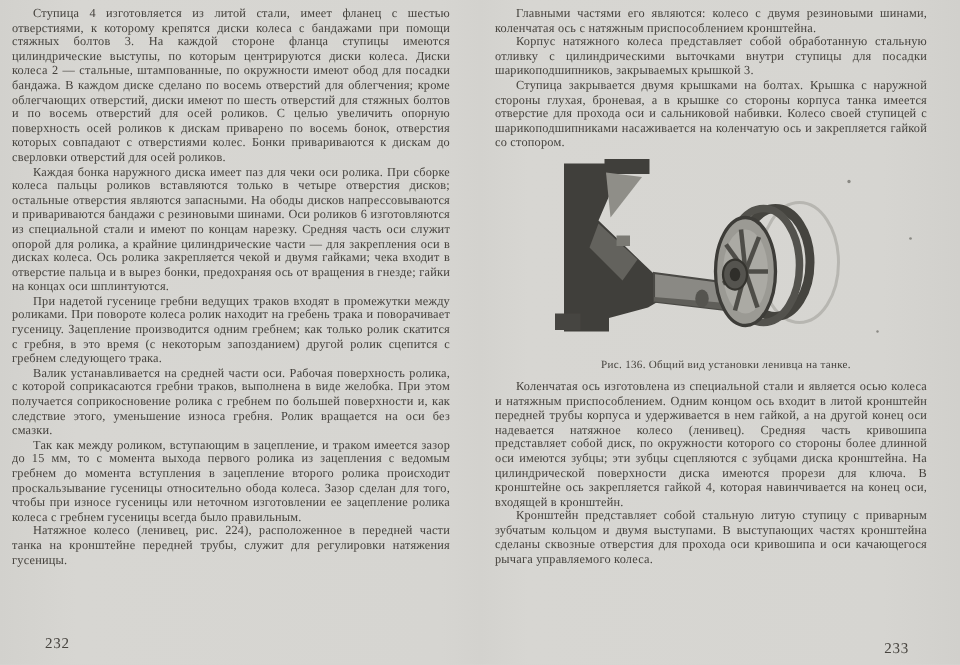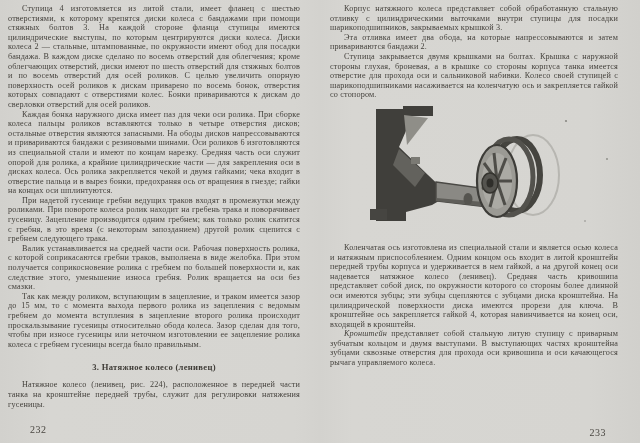--- a/index.html
+++ b/index.html
@@ -35,41 +35,40 @@
   }
   .page-number-left{left:30px;}
   .page-number-right{right:34px;bottom:5px;}
   .figure-block{margin:3px 0 6px 0;}
   .figure-photo-wrap{margin-left:40px;width:252px;height:134px;}
   .figure-caption{
     margin:1px 0 0 28px;width:252px;
     font-size:7.4px;line-height:9px;color:#45423d;
     text-align:center;letter-spacing:.2px;
   }
-  .lead-italic{font-style:italic;}
+  .lead-italic{}
 </style>
 </head>
 <body>
 
 <div class="spread">
 
   <div class="page page-left">
     <p class="body-par">Ступица 4 изготовляется из литой стали, имеет фланец с шестью отверстиями, к которому крепятся диски колеса с бандажами при помощи стяжных болтов 3. На каждой стороне фланца ступицы имеются цилиндрические выступы, по которым центрируются диски колеса. Диски колеса 2 — стальные, штампованные, по окружности имеют обод для посадки бандажа. В каждом диске сделано по восемь отверстий для облегчения; кроме облегчающих отверстий, диски имеют по шесть отверстий для стяжных болтов и по восемь отверстий для осей роликов. С целью увеличить опорную поверхность осей роликов к дискам приварено по восемь бонок, отверстия которых совпадают с отверстиями колес. Бонки привариваются к дискам до сверловки отверстий для осей роликов.</p>
     <p class="body-par">Каждая бонка наружного диска имеет паз для чеки оси ролика. При сборке колеса пальцы роликов вставляются только в четыре отверстия дисков; остальные отверстия являются запасными. На ободы дисков напрессовываются и привариваются бандажи с резиновыми шинами. Оси роликов 6 изготовляются из специальной стали и имеют по концам нарезку. Средняя часть оси служит опорой для ролика, а крайние цилиндрические части — для закрепления оси в дисках колеса. Ось ролика закрепляется чекой и двумя гайками; чека входит в отверстие пальца и в вырез бонки, предохраняя ось от вращения в гнезде; гайки на концах оси шплинтуются.</p>
     <p class="body-par">При надетой гусенице гребни ведущих траков входят в промежутки между роликами. При повороте колеса ролик находит на гребень трака и поворачивает гусеницу. Зацепление производится одним гребнем; как только ролик скатится с гребня, в это время (с некоторым запозданием) другой ролик сцепится с гребнем следующего трака.</p>
     <p class="body-par">Валик устанавливается на средней части оси. Рабочая поверхность ролика, с которой соприкасаются гребни траков, выполнена в виде желобка. При этом получается соприкосновение ролика с гребнем по большей поверхности и, как следствие этого, уменьшение износа гребня. Ролик вращается на оси без смазки.</p>
     <p class="body-par">Так как между роликом, вступающим в зацепление, и траком имеется зазор до 15 мм, то с момента выхода первого ролика из зацепления с ведомым гребнем до момента вступления в зацепление второго ролика происходит проскальзывание гусеницы относительно обода колеса. Зазор сделан для того, чтобы при износе гусеницы или неточном изготовлении ее зацепление ролика колеса с гребнем гусеницы всегда было правильным.</p>
-    <h3 class="section-heading">3. Натяжное колесо (ленивец)</h3>
     <p class="body-par">Натяжное колесо (ленивец, рис. 224), расположенное в передней части танка на кронштейне передней трубы, служит для регулировки натяжения гусеницы.</p>
     <div class="page-number page-number-left">232</div>
   </div>
 
   <div class="page page-right">
+    <p class="body-par">Главными частями его являются: колесо с двумя резиновыми шинами, коленчатая ось с натяжным приспособлением кронштейна.</p>
     <p class="body-par">Корпус натяжного колеса представляет собой обработанную стальную отливку с цилиндрическими выточками внутри ступицы для посадки шарикоподшипников, закрываемых крышкой 3.</p>
-    <p class="body-par">Эта отливка имеет два обода, на которые напрессовываются и затем привариваются бандажи 2.</p>
     <p class="body-par">Ступица закрывается двумя крышками на болтах. Крышка с наружной стороны глухая, броневая, а в крышке со стороны корпуса танка имеется отверстие для прохода оси и сальниковой набивки. Колесо своей ступицей с шарикоподшипниками насаживается на коленчатую ось и закрепляется гайкой со стопором.</p>
 
     <div class="figure-block">
       <div class="figure-photo-wrap">
         <svg width="252" height="134" viewBox="0 0 252 134">
 
           <g>
             <rect x="33" y="3" width="30" height="10" fill="#403f3b"></rect>
             <path d="M6,6 L34,6 L34,13 L42,14 L29,44 L58,72 L79,92 L62,102 L36,109 L36,118 L6,118 Z" fill="#403f3b"></path>
             <path d="M34,12 L58,15 L37,42 Z" fill="#8f8e88"></path>
@@ -104,20 +103,21 @@
             <ellipse cx="120" cy="80" rx="3.5" ry="4.5" fill="#2f2e2a"></ellipse>
           </g>
 
           <g fill="#8a8984">
             <circle cx="196" cy="18" r="1.1"></circle>
             <circle cx="237" cy="56" r="0.9"></circle>
             <circle cx="215" cy="118" r="0.8"></circle>
           </g>
         </svg>
       </div>
+      <div class="figure-caption">Рис. 136. Общий вид установки ленивца на танке.</div>
     </div>
 
     <p class="body-par">Коленчатая ось изготовлена из специальной стали и является осью колеса и натяжным приспособлением. Одним концом ось входит в литой кронштейн передней трубы корпуса и удерживается в нем гайкой, а на другой конец оси надевается натяжное колесо (ленивец). Средняя часть кривошипа представляет собой диск, по окружности которого со стороны более длинной оси имеются зубцы; эти зубцы сцепляются с зубцами диска кронштейна. На цилиндрической поверхности диска имеются прорези для ключа. В кронштейне ось закрепляется гайкой 4, которая навинчивается на конец оси, входящей в кронштейн.</p>
-    <p class="body-par"><span class="lead-italic">Кронштейн</span><span> представляет собой стальную литую ступицу с приварным зубчатым кольцом и двумя выступами. В выступающих частях кронштейна зубцами сквозные отверстия для прохода оси кривошипа и оси качающегося рычага управляемого колеса.</span></p>
+    <p class="body-par"><span class="lead-italic">Кронштейн</span><span> представляет собой стальную литую ступицу с приварным зубчатым кольцом и двумя выступами. В выступающих частях кронштейна сделаны сквозные отверстия для прохода оси кривошипа и оси качающегося рычага управляемого колеса.</span></p>
     <div class="page-number page-number-right">233</div>
   </div>
 
 </div>
 
 </body></html>

